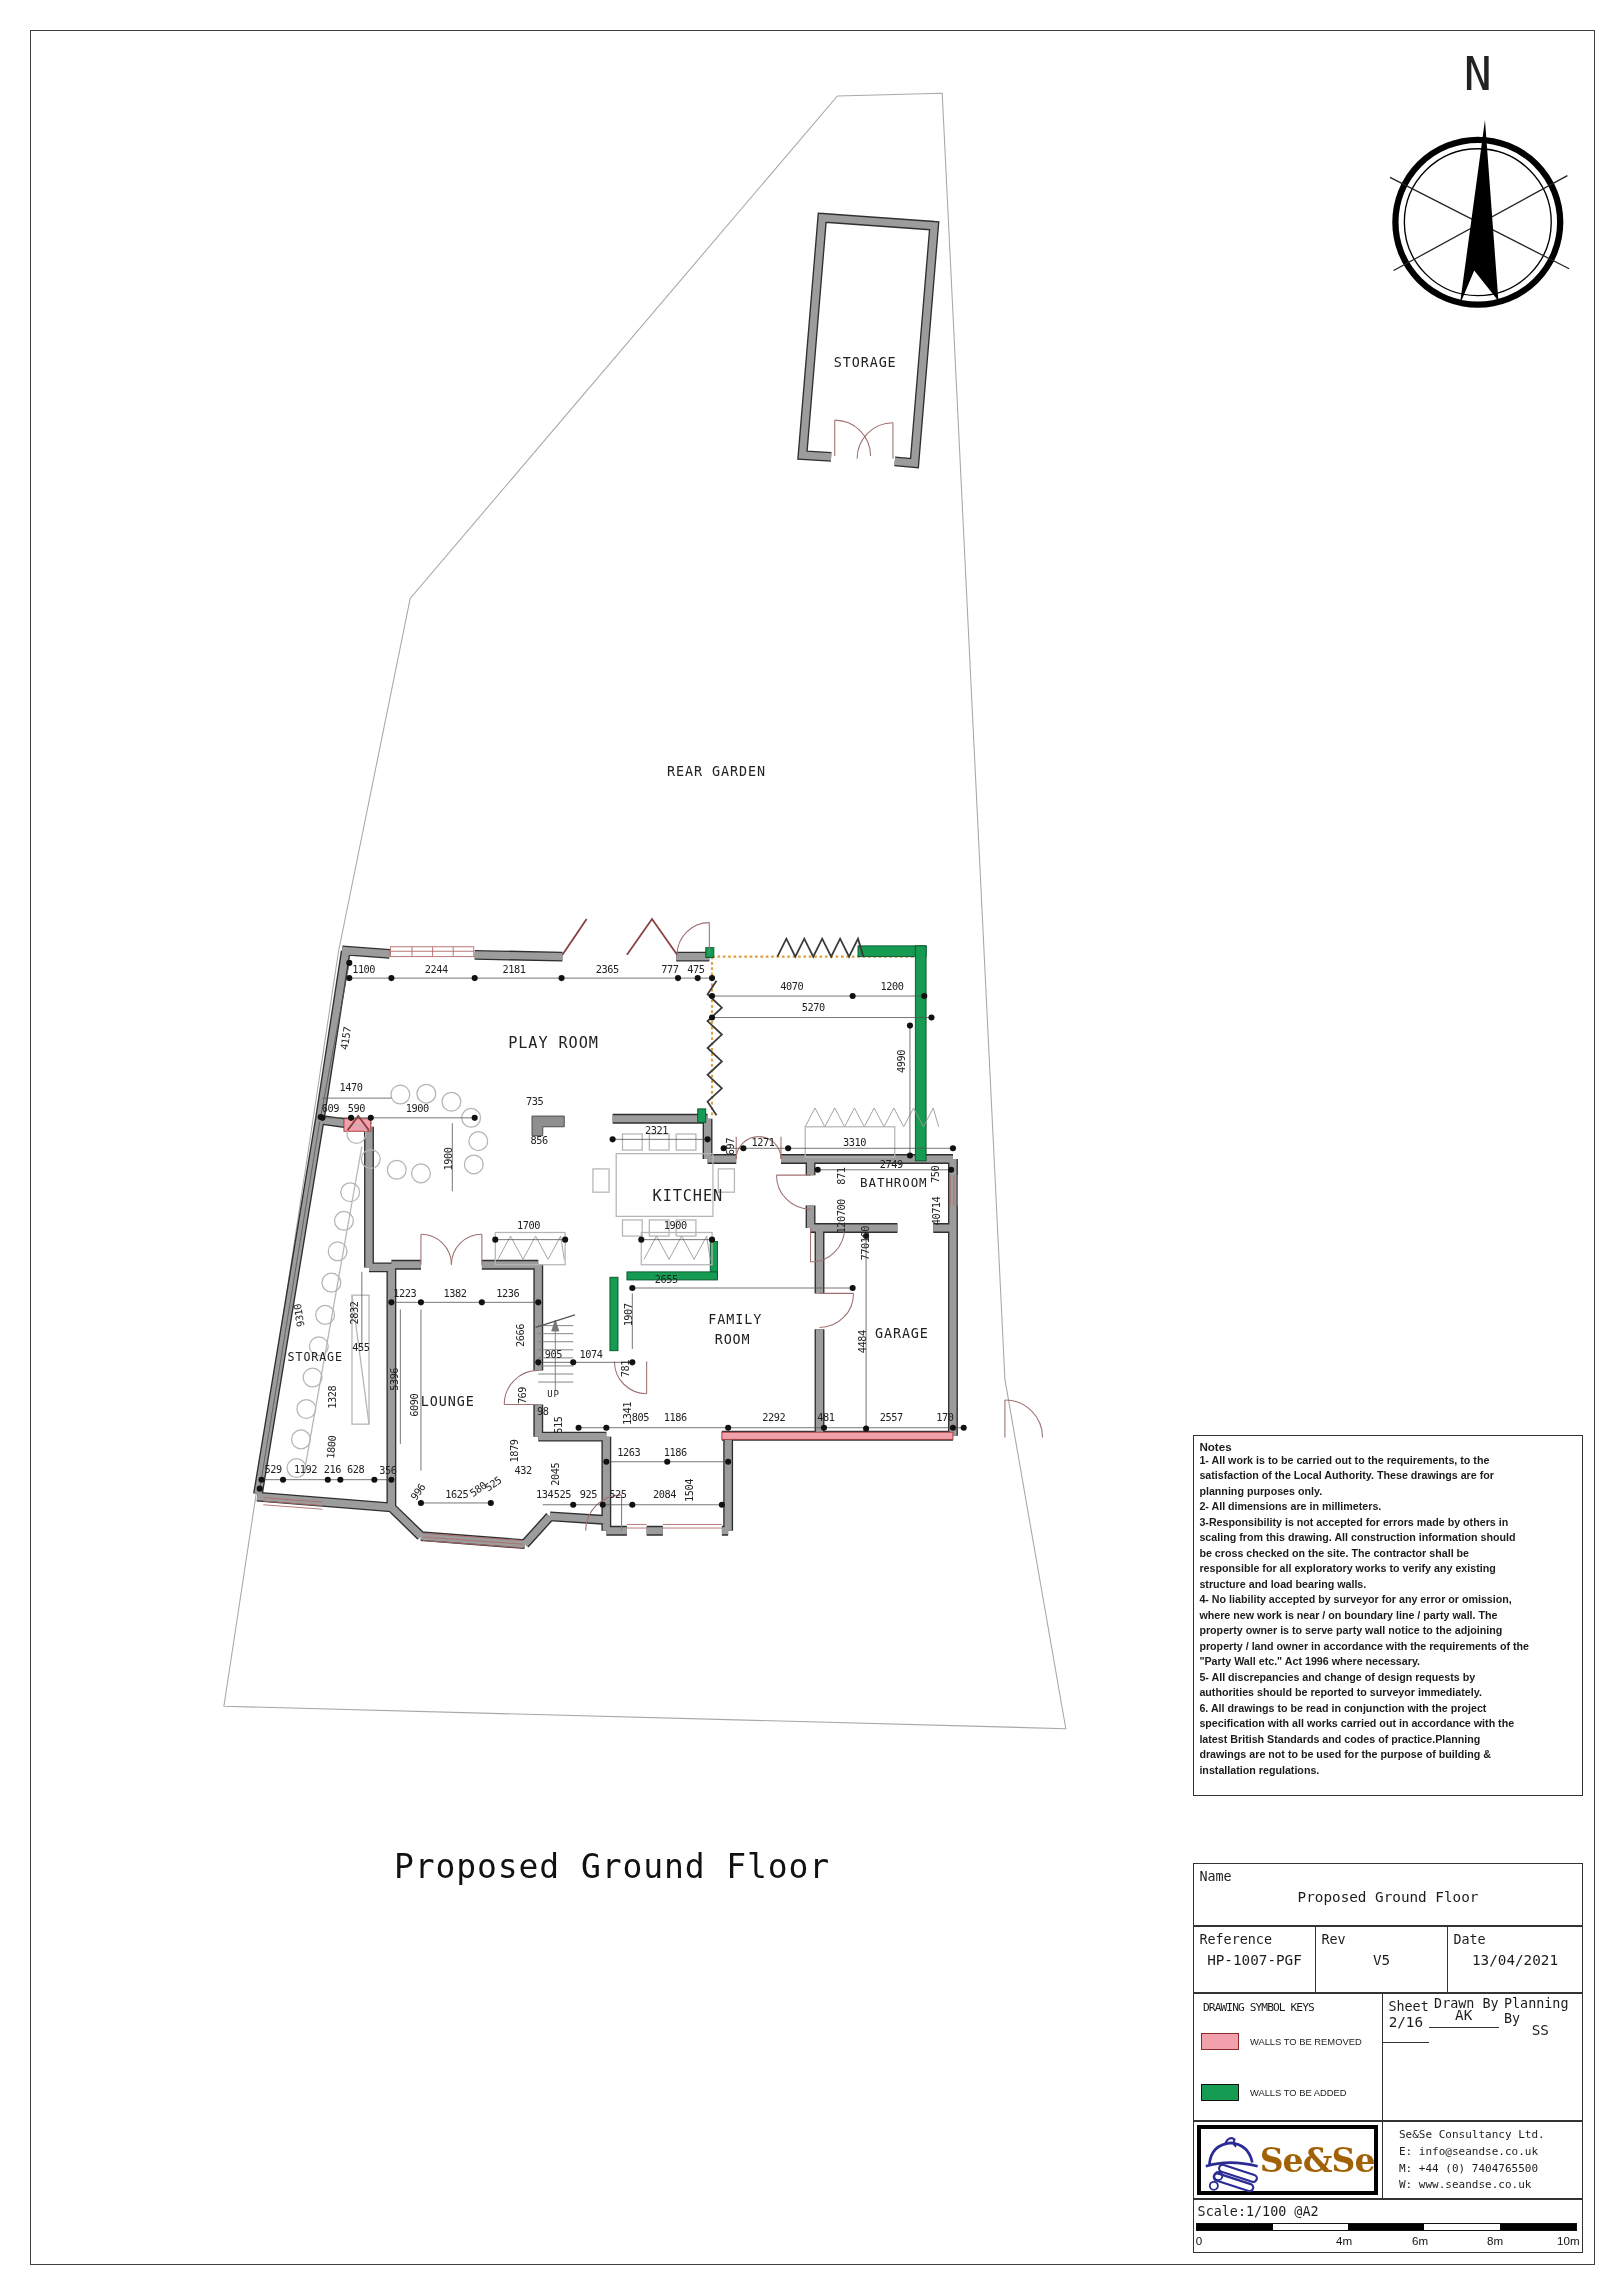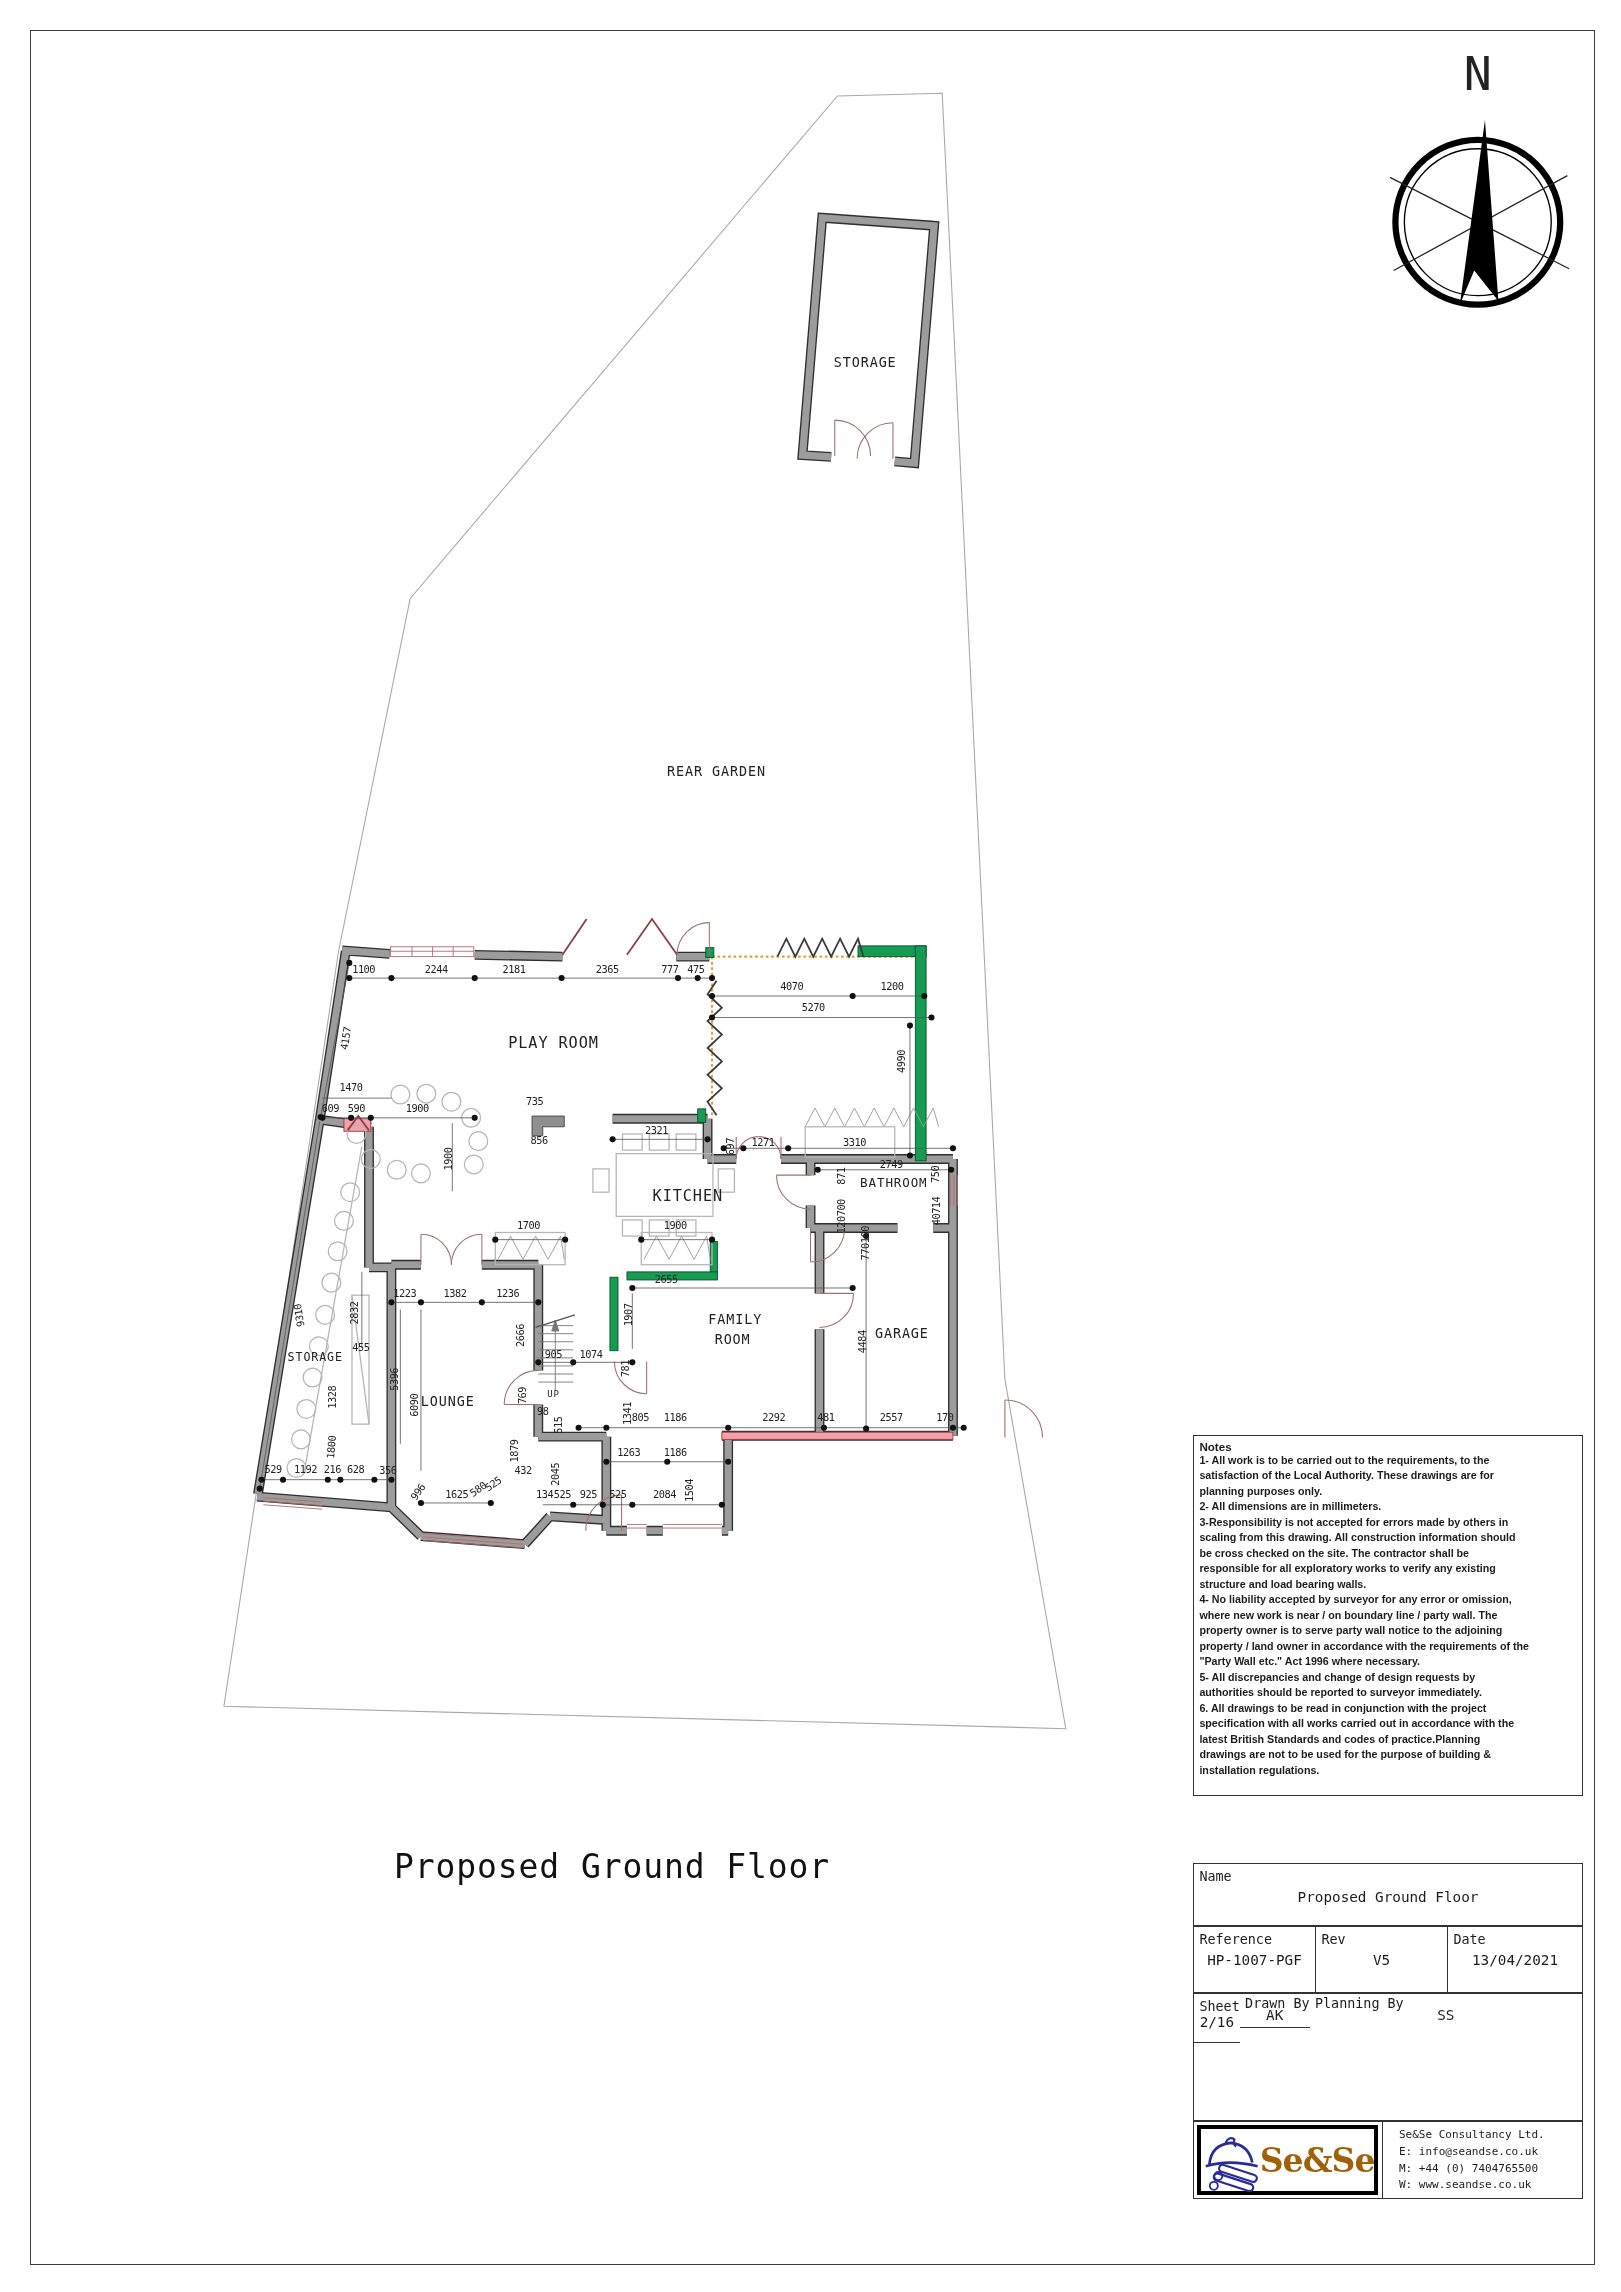--- a/index.html
+++ b/index.html
@@ -482,20 +482,31 @@
       <div class="tb-label">Rev</div>
       <div class="tb-value" style="margin-top:5.4px;">V5</div>
     </div>
     <div class="refcell" style="flex:1;border-right:none;">
       <div class="tb-label">Date</div>
       <div class="tb-value" style="margin-top:5.4px;">13/04/2021</div>
     </div>
   </div>
 
   <div class="tb keysrow">
+    <div class="keys-left">
+      <div class="keys-title">DRAWING SYMBOL KEYS</div>
+      <div class="legend-row" style="top:39px;">
+        <div class="swatch swatch-removed"></div>
+        <div class="legend-label">WALLS TO BE REMOVED</div>
+      </div>
+      <div class="legend-row" style="top:90px;">
+        <div class="swatch swatch-added"></div>
+        <div class="legend-label">WALLS TO BE ADDED</div>
+      </div>
+    </div>
     <div class="keys-right">
       <div class="kr-cell" style="height:49px;">
         <div class="tb-label">Sheet</div>
         <div class="tb-value">2/16</div>
       </div>
       <div class="kr-cell" style="height:34px;">
         <div class="tb-label" style="padding-top:1.8px;">Drawn By</div>
         <div class="tb-value" style="margin-top:-3.6px;">AK</div>
       </div>
       <div class="kr-cell" style="flex:1;">
@@ -521,14 +532,29 @@
       </div>
     </div>
     <div class="company-box">
       <div>Se&amp;Se Consultancy Ltd.</div>
       <div>E: info@seandse.co.uk</div>
       <div>M: +44 (0) 7404765500</div>
       <div>W: www.seandse.co.uk</div>
     </div>
   </div>
 
+  <div class="tb scalerow">
+    <div class="scale-text">Scale:1/100 @A2</div>
+    <div class="scalebar">
+      <div class="sb-seg sb-b"></div>
+        <div class="sb-seg sb-w"></div>
+        <div class="sb-seg sb-b"></div>
+      <div class="sb-seg sb-w"></div>
+        <div class="sb-seg sb-b"></div>
+    </div>
+    <span class="sb-label" style="left:1.8px;">0</span>
+    <span class="sb-label" style="left:142px;">4m</span>
+    <span class="sb-label" style="left:218px;">6m</span>
+    <span class="sb-label" style="left:293px;">8m</span>
+    <span class="sb-label" style="left:363px;">10m</span>
+  </div>
 </div>
 
 
 </body></html>

